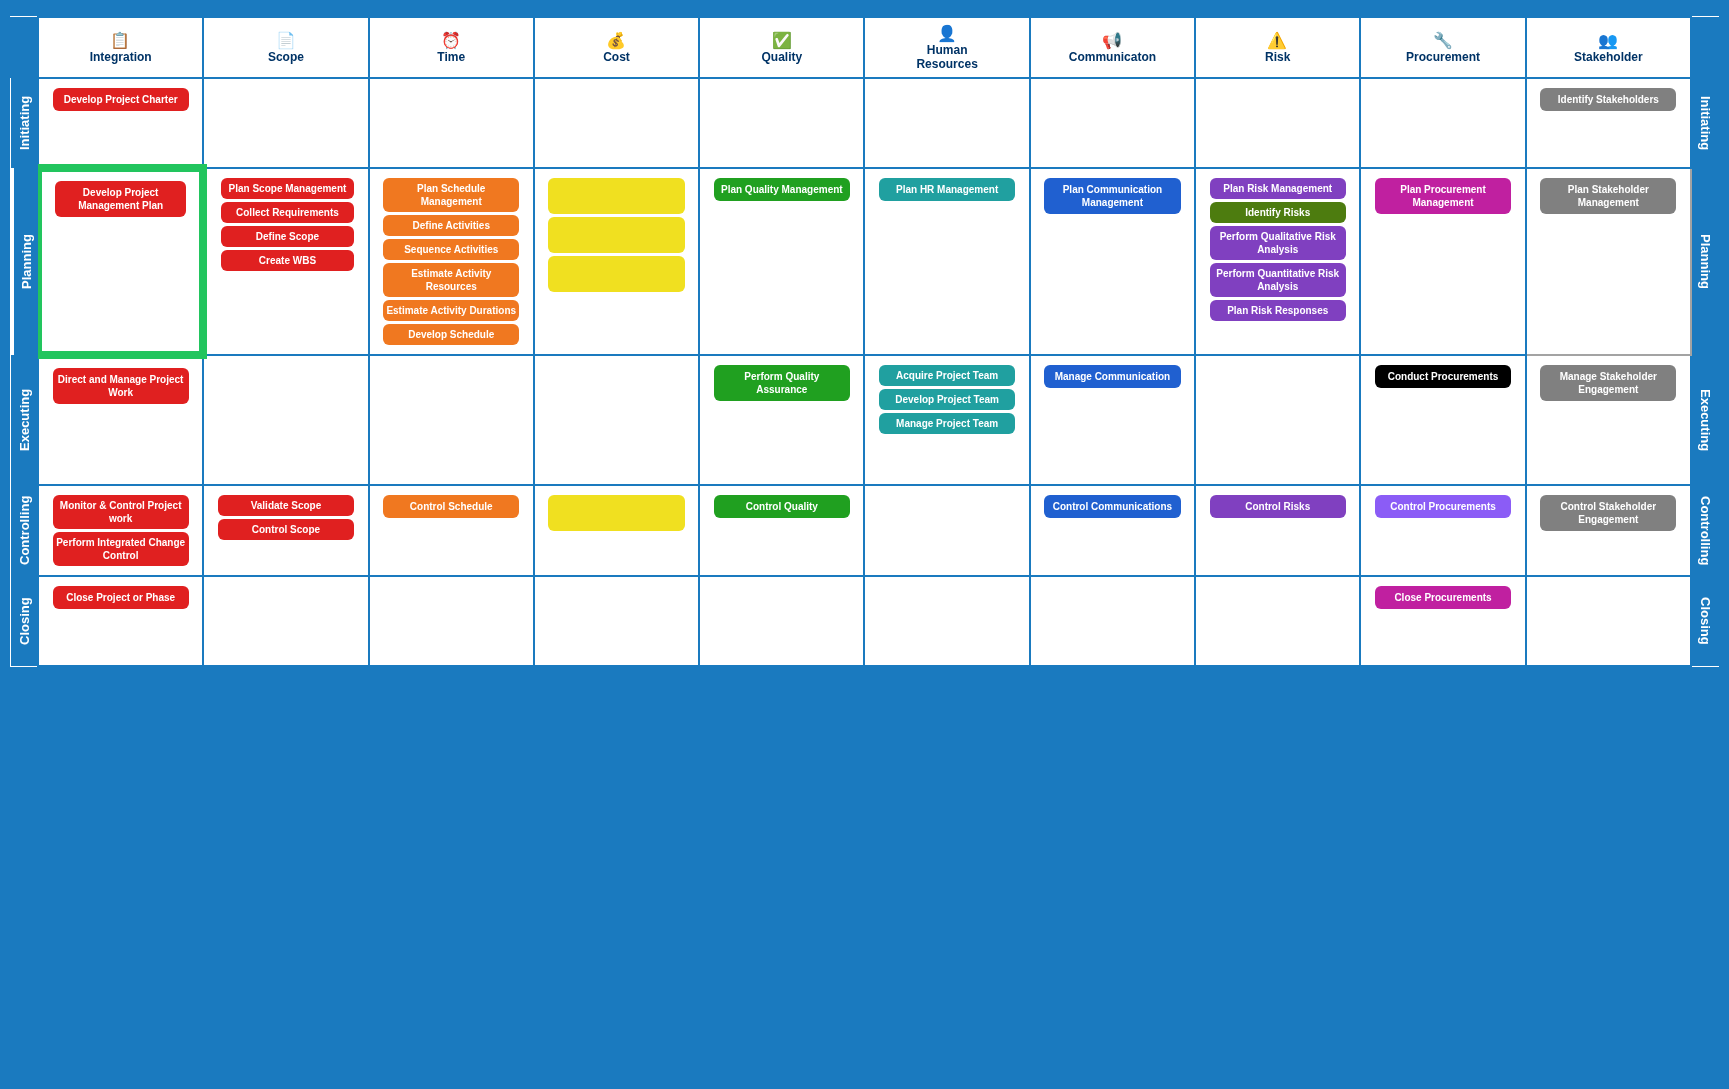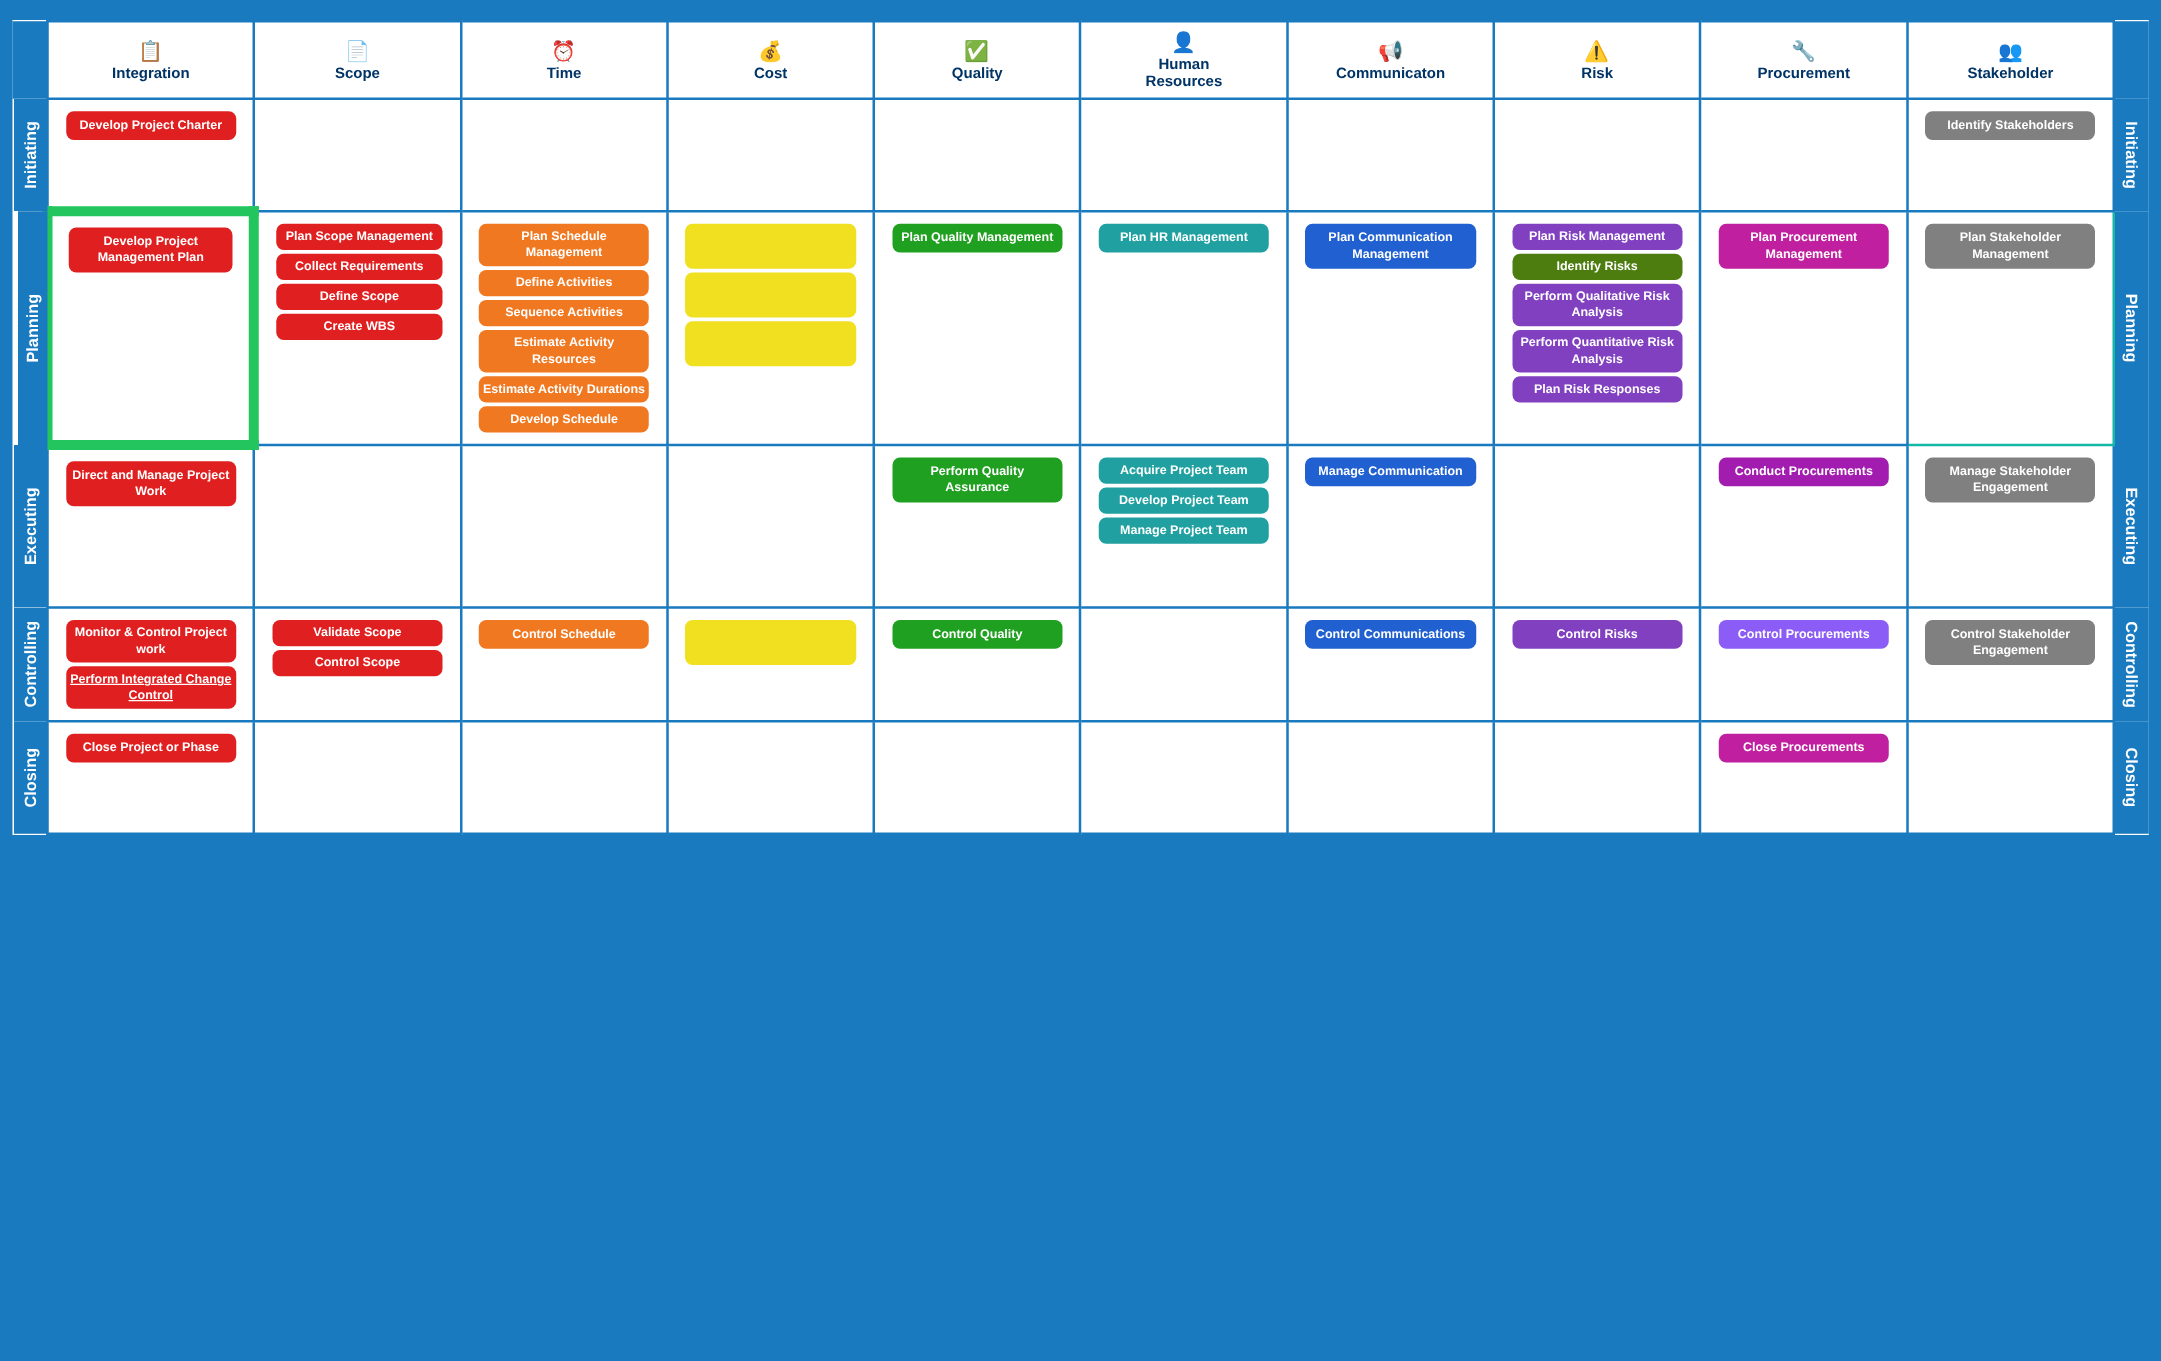--- a/index.html
+++ b/index.html
@@ -117,21 +117,21 @@
         <td style="border:2px solid #1a7abf; padding:6px; vertical-align:top; text-align:center;">
           <div style="background:#8040c0; border-radius:6px; padding:4px 3px; font-size:10px; font-weight:bold; color:white; text-align:center; margin:3px auto; width:90%; line-height:1.3;">Plan Risk Management</div>
           <div style="background:#4d7c0f; border-radius:6px; padding:4px 9px; font-size:10px; font-weight:bold; color:white; text-align:center; margin:3px auto; width:90%; line-height:1.3;">Identify Risks</div>
           <div style="background:#8040c0; border-radius:6px; padding:4px 3px; font-size:10px; font-weight:bold; color:white; text-align:center; margin:3px auto; width:90%; line-height:1.3;">Perform Qualitative Risk Analysis</div>
           <div style="background:#8040c0; border-radius:6px; padding:4px 3px; font-size:10px; font-weight:bold; color:white; text-align:center; margin:3px auto; width:90%; line-height:1.3;">Perform Quantitative Risk Analysis</div>
           <div style="background:#8040c0; border-radius:6px; padding:4px 3px; font-size:10px; font-weight:bold; color:white; text-align:center; margin:3px auto; width:90%; line-height:1.3;">Plan Risk Responses</div>
         </td>
         <td style="border:2px solid #1a7abf; padding:6px; vertical-align:top; text-align:center;">
           <div style="background:#c020a0; border-radius:6px; padding:5px 4px; font-size:10px; font-weight:bold; color:white; text-align:center; margin:3px auto; width:90%; line-height:1.3;">Plan Procurement Management</div>
         </td>
-        <td style="border:2px solid #14b8a6; padding:6px; vertical-align:top; text-align:center;">
+        <td style="border:2px solid #a3a3a3; padding:6px; vertical-align:top; text-align:center;">
           <div style="background:#808080; border-radius:6px; padding:5px 4px; font-size:10px; font-weight:bold; color:white; text-align:center; margin:3px auto; width:90%; line-height:1.3;">Plan Stakeholder Management</div>
         </td>
         <td style="background:#1a7abf; color:white; font-weight:bold; font-size:13px; text-align:center; vertical-align:middle; writing-mode:vertical-lr; width:28px; padding:4px 2px;">Planning</td>
       </tr>
 
       <tr>
         <td style="background:#1a7abf; color:white; font-weight:bold; font-size:13px; text-align:center; vertical-align:middle; writing-mode:vertical-rl; transform:rotate(180deg); width:28px; padding:4px 2px;">Executing</td>
         <td style="border:2px solid #1a7abf; padding:6px; vertical-align:top; text-align:center; height:130px;">
           <div style="background:#e02020; border-radius:6px; padding:5px 4px; font-size:10px; font-weight:bold; color:white; text-align:center; margin:3px auto; width:90%; line-height:1.3;">Direct and Manage Project Work</div>
         </td>
@@ -144,33 +144,33 @@
         <td style="border:2px solid #1a7abf; padding:6px; vertical-align:top; text-align:center; height:130px;">
           <div style="background:#20a0a0; border-radius:6px; padding:4px 3px; font-size:10px; font-weight:bold; color:white; text-align:center; margin:3px auto; width:90%; line-height:1.3;">Acquire Project Team</div>
           <div style="background:#20a0a0; border-radius:6px; padding:4px 3px; font-size:10px; font-weight:bold; color:white; text-align:center; margin:3px auto; width:90%; line-height:1.3;">Develop Project Team</div>
           <div style="background:#20a0a0; border-radius:6px; padding:4px 3px; font-size:10px; font-weight:bold; color:white; text-align:center; margin:3px auto; width:90%; line-height:1.3;">Manage Project Team</div>
         </td>
         <td style="border:2px solid #1a7abf; padding:6px; vertical-align:top; text-align:center; height:130px;">
           <div style="background:#2060d0; border-radius:6px; padding:5px 4px; font-size:10px; font-weight:bold; color:white; text-align:center; margin:3px auto; width:90%; line-height:1.3;">Manage Communication</div>
         </td>
         <td style="border:2px solid #1a7abf; padding:6px; vertical-align:top; text-align:center; height:130px;"></td>
         <td style="border:2px solid #1a7abf; padding:6px; vertical-align:top; text-align:center; height:130px;">
-          <div style="background:#a21caf; border-radius:6px; padding:5px 4px; font-size:10px; font-weight:bold; color:white; text-align:center; margin:3px auto; width:90%; line-height:1.3;">Conduct Procurements</div>
+          <div style="background:#000000; border-radius:6px; padding:5px 4px; font-size:10px; font-weight:bold; color:white; text-align:center; margin:3px auto; width:90%; line-height:1.3;">Conduct Procurements</div>
         </td>
         <td style="border:2px solid #1a7abf; padding:6px; vertical-align:top; text-align:center; height:130px;">
           <div style="background:#808080; border-radius:6px; padding:5px 4px; font-size:10px; font-weight:bold; color:white; text-align:center; margin:3px auto; width:90%; line-height:1.3;">Manage Stakeholder Engagement</div>
         </td>
         <td style="background:#1a7abf; color:white; font-weight:bold; font-size:13px; text-align:center; vertical-align:middle; writing-mode:vertical-lr; width:28px; padding:4px 2px;">Executing</td>
       </tr>
 
       <tr>
         <td style="background:#1a7abf; color:white; font-weight:bold; font-size:13px; text-align:center; vertical-align:middle; writing-mode:vertical-rl; transform:rotate(180deg); width:28px; padding:4px 2px;">Controlling</td>
         <td style="border:2px solid #1a7abf; padding:6px; vertical-align:top; text-align:center;">
           <div style="background:#e02020; border-radius:6px; padding:4px 3px; font-size:10px; font-weight:bold; color:white; text-align:center; margin:3px auto; width:90%; line-height:1.3;">Monitor &amp; Control Project work</div>
-          <div style="background:#e02020; border-radius:6px; padding:4px 3px; font-size:10px; font-weight:bold; color:white; text-align:center; margin:3px auto; width:90%; line-height:1.3;text-decoration:underline;">Perform Integrated Change Control</div>
+          <div style="background:#e02020; border-radius:6px; padding:4px 3px; font-size:10px; font-weight:bold; color:white; text-align:center; margin:3px auto; width:90%; line-height:1.3;">Perform Integrated Change Control</div>
         </td>
         <td style="border:2px solid #1a7abf; padding:6px; vertical-align:top; text-align:center;">
           <div style="background:#e02020; border-radius:6px; padding:4px 3px; font-size:10px; font-weight:bold; color:white; text-align:center; margin:3px auto; width:90%; line-height:1.3;">Validate Scope</div>
           <div style="background:#e02020; border-radius:6px; padding:4px 3px; font-size:10px; font-weight:bold; color:white; text-align:center; margin:3px auto; width:90%; line-height:1.3;">Control Scope</div>
         </td>
         <td style="border:2px solid #1a7abf; padding:6px; vertical-align:top; text-align:center;">
           <div style="background:#f07820; border-radius:6px; padding:5px 4px; font-size:10px; font-weight:bold; color:white; text-align:center; margin:3px auto; width:90%; line-height:1.3;">Control Schedule</div>
         </td>
         <td style="border:2px solid #1a7abf; padding:6px; vertical-align:top; text-align:center;">
           <div style="background:#f0e020; border-radius:6px; padding:18px 3px; margin:3px auto; width:90%;"></div>

